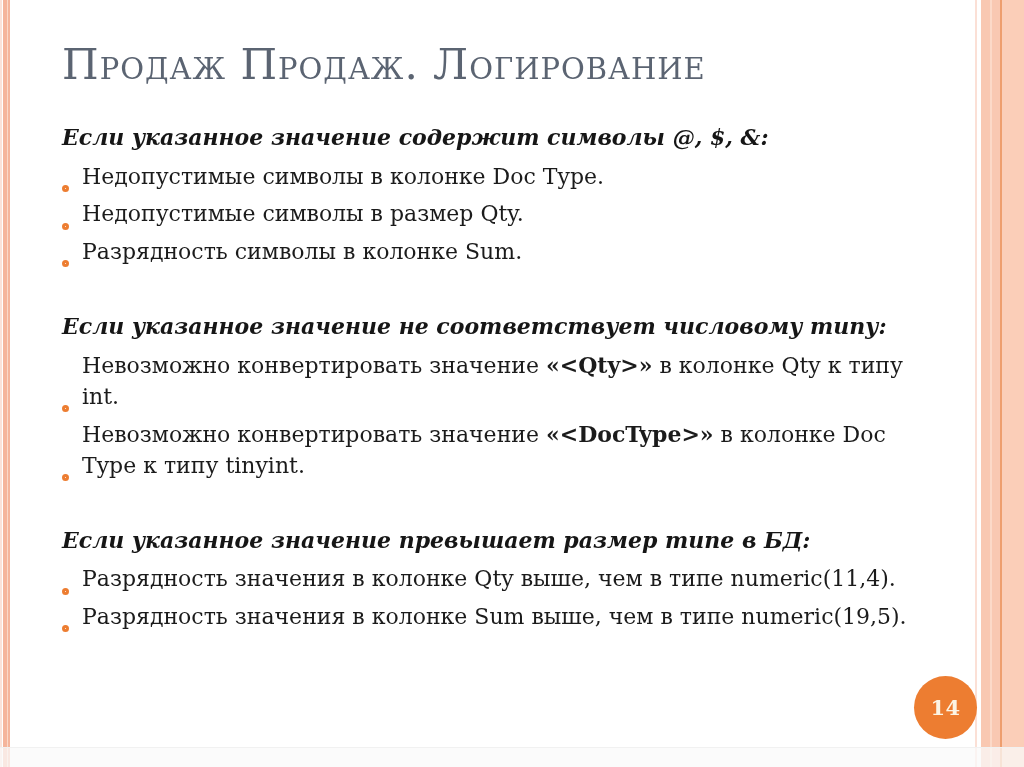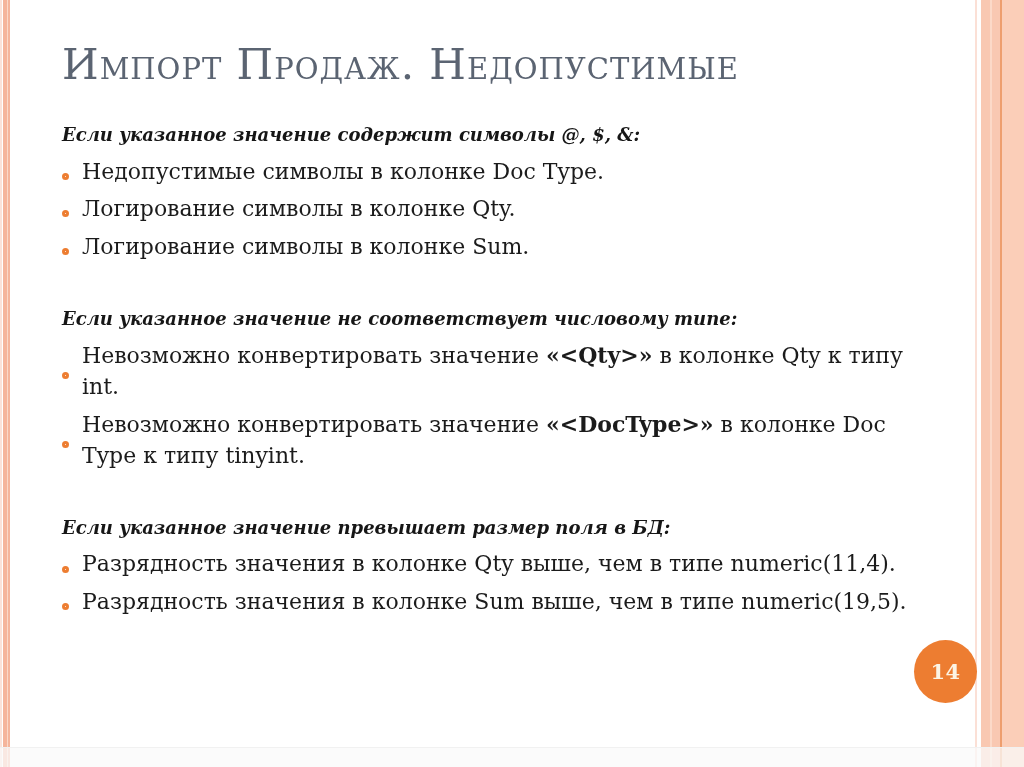--- a/index.html
+++ b/index.html
@@ -43,105 +43,105 @@
     font-size:42px;
     font-weight:normal;
     font-variant:small-caps;
     letter-spacing:1px;
     color:var(--title-color);
     line-height:1.2;
   }
   section{margin:0;}
   h2.section-heading{
     margin:46px 0 10px 0;
-    font-size:18px;
+    font-size:22px;
     font-style:italic;
     font-weight:bold;
     color:#161616;
     line-height:1.25;
   }
   section:first-of-type h2.section-heading{margin-top:0;}
   ul.bullet-list{
     list-style:none;margin:0;padding:0;
   }
   ul.bullet-list li{
     display:flex;
-    align-items:center;
+    align-items:flex-end;
     margin:0 0 7px 0;
     font-size:22px;
     line-height:1.38;
     color:#1b1b1b;
   }
   .bullet-ring{
     flex:0 0 auto;
     width:7px;height:7px;
     border:3.5px solid var(--accent);
     border-radius:50%;
     margin:9px 13px 0 0;
   }
   .li-text{flex:1 1 auto;}
   .li-text .seg-bold{font-weight:bold;}
   
   .page-badge{
     position:absolute;
-    left:914px;top:640px;
+    left:914px;top:676px;
     width:63px;height:63px;
     border-radius:50%;
     background:var(--accent);
     display:flex;align-items:center;justify-content:center;
   }
   .page-badge span{
     color:var(--badge-text);
     font-size:21px;
     font-weight:bold;
     letter-spacing:0.5px;
   }
 </style>
 </head>
 <body>
 
 <div class="stripe-left"></div>
 <div class="stripe-right"></div>
 <div class="bottom-band"></div>
 
 <div class="content">
-  <h1 class="slide-title">Импорт Продаж. Недопустимые</h1>
+  <h1 class="slide-title">Продаж Продаж. Логирование</h1>
   <div id="sections">
       <section>
         <h2 class="section-heading">Если указанное значение содержит символы @, $, &amp;:</h2>
         <ul class="bullet-list">
           <li>
             <span class="bullet-ring"></span>
             <span class="li-text"><span>Недопустимые символы в колонке Doc Type.</span></span>
           </li>
           <li>
             <span class="bullet-ring"></span>
-            <span class="li-text"><span>Логирование символы в колонке Qty.</span></span>
+            <span class="li-text"><span>Недопустимые символы в размер Qty.</span></span>
           </li>
           <li>
             <span class="bullet-ring"></span>
-            <span class="li-text"><span>Логирование символы в колонке Sum.</span></span>
+            <span class="li-text"><span>Разрядность символы в колонке Sum.</span></span>
           </li>
         </ul>
       </section>
       <section>
-        <h2 class="section-heading">Если указанное значение не соответствует числовому типе:</h2>
+        <h2 class="section-heading">Если указанное значение не соответствует числовому типу:</h2>
         <ul class="bullet-list">
           <li>
             <span class="bullet-ring"></span>
             <span class="li-text"><span>Невозможно конвертировать значение </span><span class="seg-bold">«&lt;Qty&gt;»</span><span> в колонке Qty к типу int.</span></span>
           </li>
           <li>
             <span class="bullet-ring"></span>
             <span class="li-text"><span>Невозможно конвертировать значение </span><span class="seg-bold">«&lt;DocType&gt;»</span><span> в колонке Doc Type к типу tinyint.</span></span>
           </li>
         </ul>
       </section>
       <section>
-        <h2 class="section-heading">Если указанное значение превышает размер поля в БД:</h2>
+        <h2 class="section-heading">Если указанное значение превышает размер типе в БД:</h2>
         <ul class="bullet-list">
           <li>
             <span class="bullet-ring"></span>
             <span class="li-text"><span>Разрядность значения в колонке Qty выше, чем в типе numeric(11,4).</span></span>
           </li>
           <li>
             <span class="bullet-ring"></span>
             <span class="li-text"><span>Разрядность значения в колонке Sum выше, чем в типе numeric(19,5).</span></span>
           </li>
         </ul>

